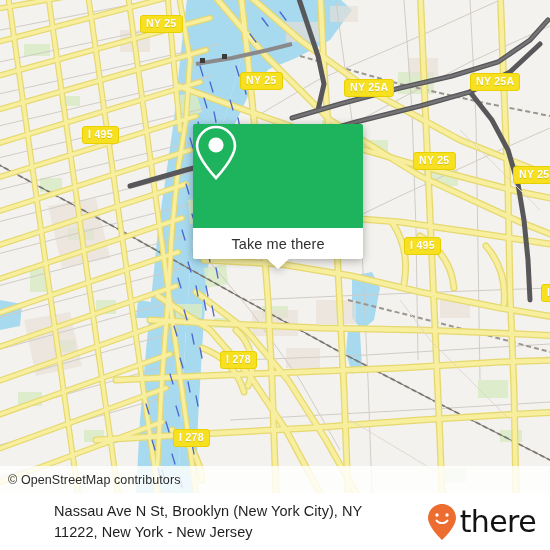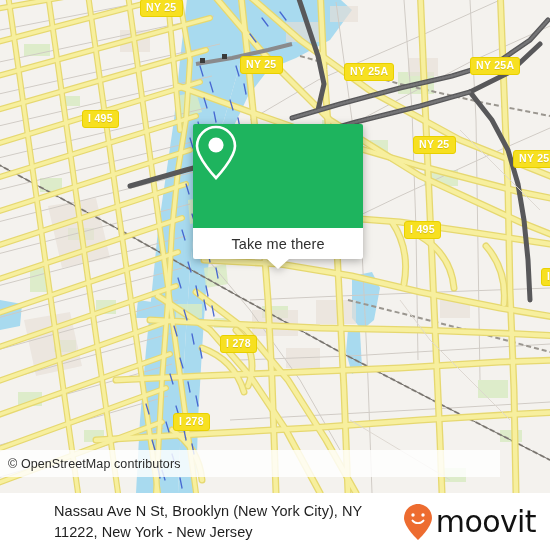--- a/index.html
+++ b/index.html
@@ -22,25 +22,26 @@
     border-radius:3px;
     color:#fff;
     font-weight:bold;
     font-size:10.5px;
     letter-spacing:.3px;
     line-height:13px;
     padding:1px 5px 2px 5px;
     white-space:nowrap;
     text-shadow:0 1px 0 rgba(120,100,0,.25);
     box-sizing:border-box;
+    margin-top:16px;
   }
 
   
   .attrib{
-    position:absolute;left:0;bottom:16px;width:500px;height:27px;
+    position:absolute;left:0;bottom:0;width:550px;height:27px;
     background:rgba(255,255,255,.82);
     display:flex;align-items:center;
   }
   .attrib span{
     font-size:12.5px;color:#2b2b2b;padding-left:8px;letter-spacing:.1px;
   }
 
   
   .card{
     position:absolute;left:193px;top:124px;width:170px;
@@ -433,18 +434,18 @@
         <div>Nassau Ave N St, Brooklyn (New York City), NY</div>
         <div>11222, New York - New Jersey</div>
       </div>
       <div class="logo">
         <svg width="30" height="38" viewBox="0 0 30 38">
           <path d="M15 1 C7.3 1 1 7.3 1 15 C1 24 15 37 15 37 C15 37 29 24 29 15 C29 7.3 22.7 1 15 1 Z" fill="#ed6c30"></path>
           <circle cx="10" cy="12" r="1.7" fill="#ffffff"></circle>
           <circle cx="20" cy="12" r="1.7" fill="#ffffff"></circle>
           <path d="M9.5 17.5 C11.6 21 18.4 21 20.5 17.5" fill="none" stroke="#ffffff" stroke-width="1.9" stroke-linecap="round"></path>
         </svg>
-        <span class="logo-word">moovit</span>
+        <span class="logo-word">there</span>
       </div>
     </div>
   </div>
 
 </div>
 
 </body></html>

